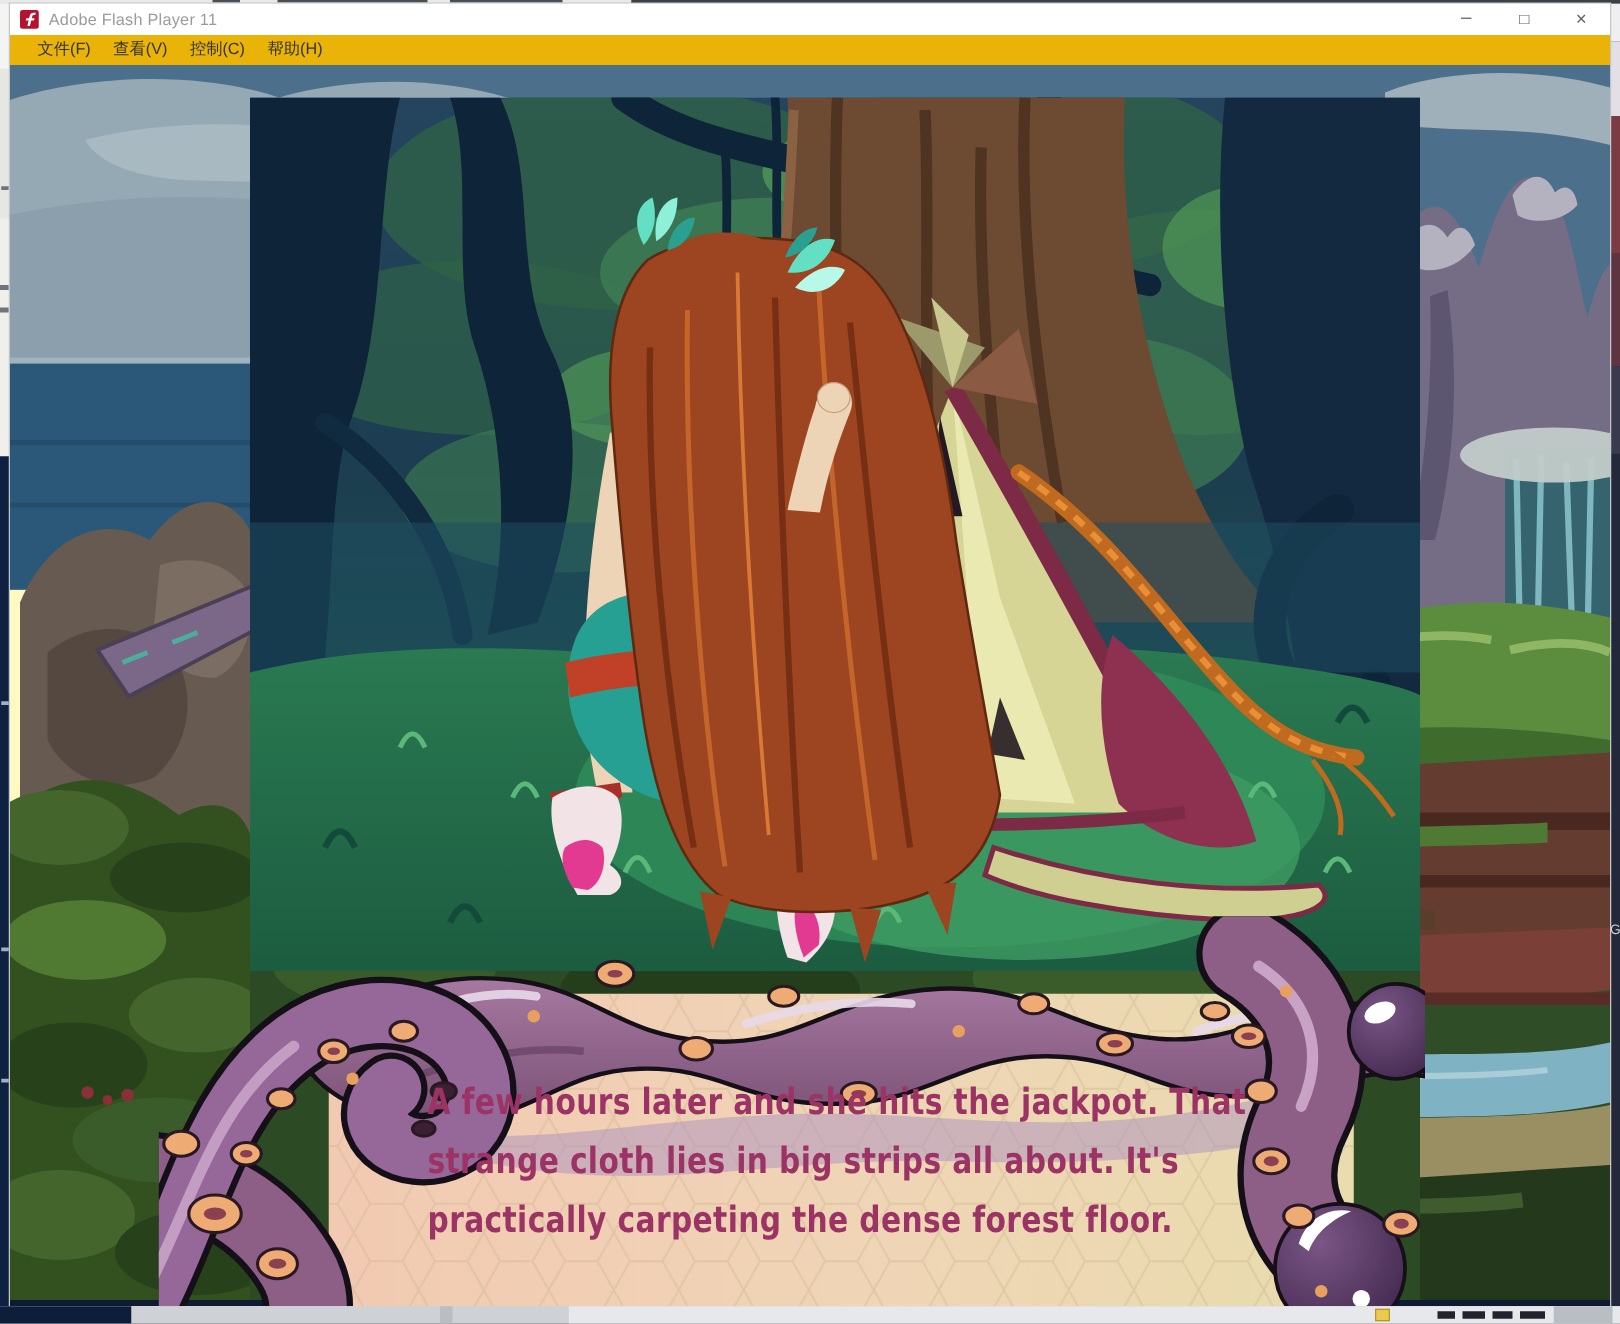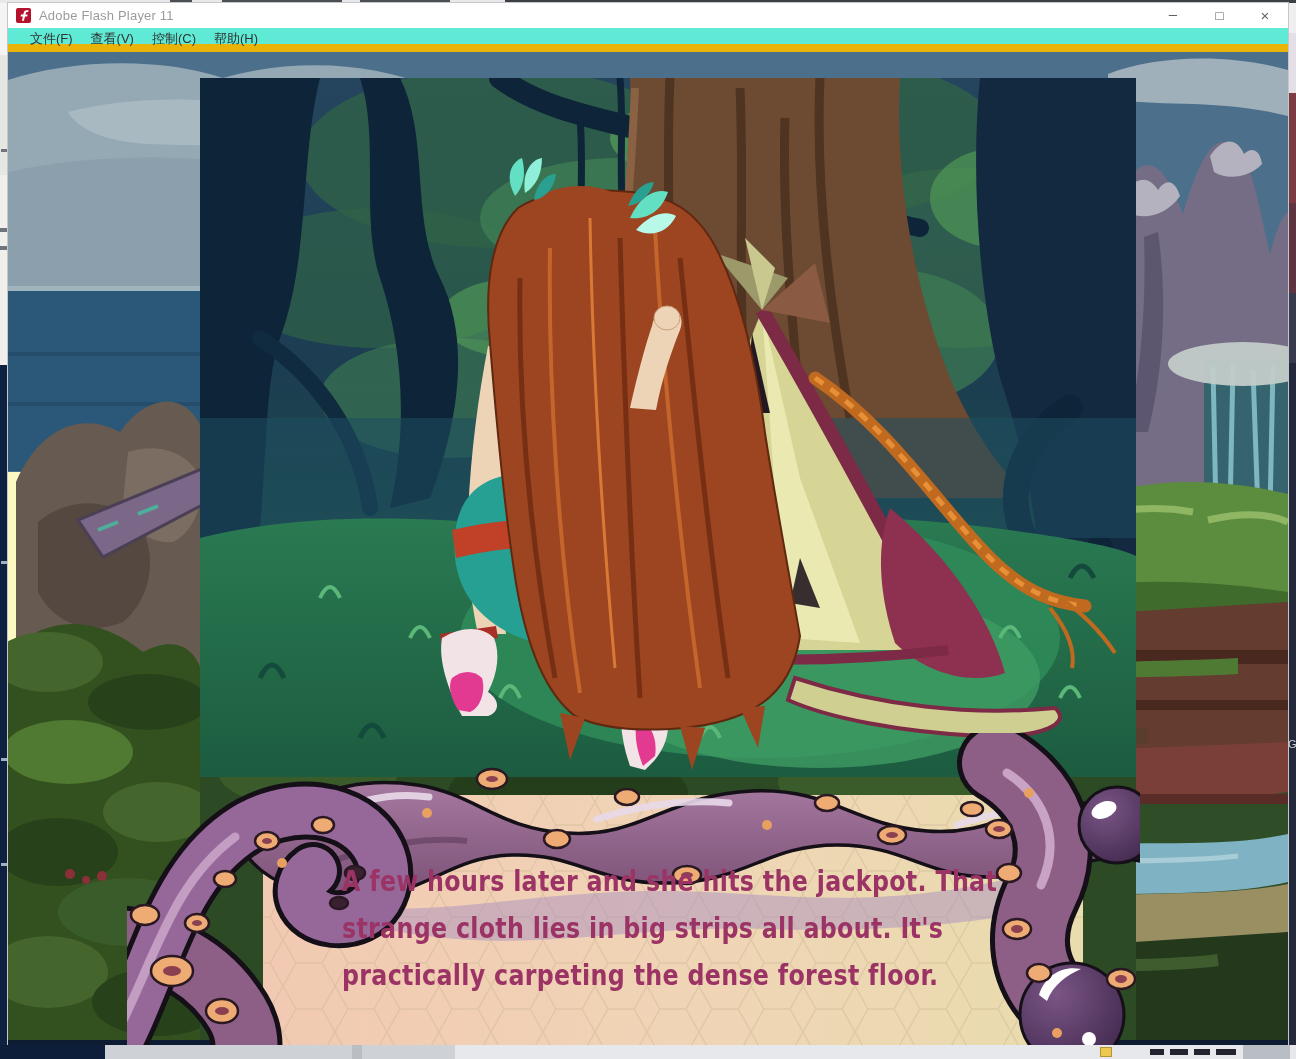--- a/index.html
+++ b/index.html
@@ -34,21 +34,21 @@
   .titlebar { height:25px; display:flex; align-items:center; padding-left:8px; background:#fff; flex:none; }
   .fp-icon { width:15px; height:15px; border-radius:2px; background:#b5122e; position:relative; flex:none; }
   .fp-icon svg { position:absolute; left:0; top:0; }
   .fp-title { margin-left:8px; font-size:13px; color:#9b9b9b; letter-spacing:.2px; }
   .controls { margin-left:auto; display:flex; height:100%; }
   .ctrl { width:46px; height:25px; display:flex; align-items:center; justify-content:center;
           color:#5f6368; font-size:13px; cursor:default; }
   .ctrl.min span { position:relative; top:-2px; font-size:15px; }
   .ctrl.max span { font-size:11px; transform:scale(1.25,1.1); }
   .ctrl.cls span { font-size:15px; }
-  .menubar { height:24px; flex:none; background:#5eead4; display:flex; align-items:flex-start;
+  .menubar { height:24px; flex:none; background:#eab308; display:flex; align-items:flex-start;
              padding-left:13px; border-bottom:8px solid #eab308; }
   .menu-item { font-size:13px; color:#333; padding:2px 9px 0 9px; }
   
   .stage { position:relative; flex:1; overflow:hidden; background:#fef9c3; }
   .stage svg { display:block; }
   .bg-art   { position:absolute; left:0;   top:0;   width:1280px; height:993px; }
   .artwork  { position:absolute; left:192px; top:26px; width:936px; height:699px; }
   .dialog-wrap { position:absolute; left:119px; top:681px; width:1013px; height:312px; }
   .dialog-wrap svg { position:absolute; left:0; top:0; }
   .dialog-text {

